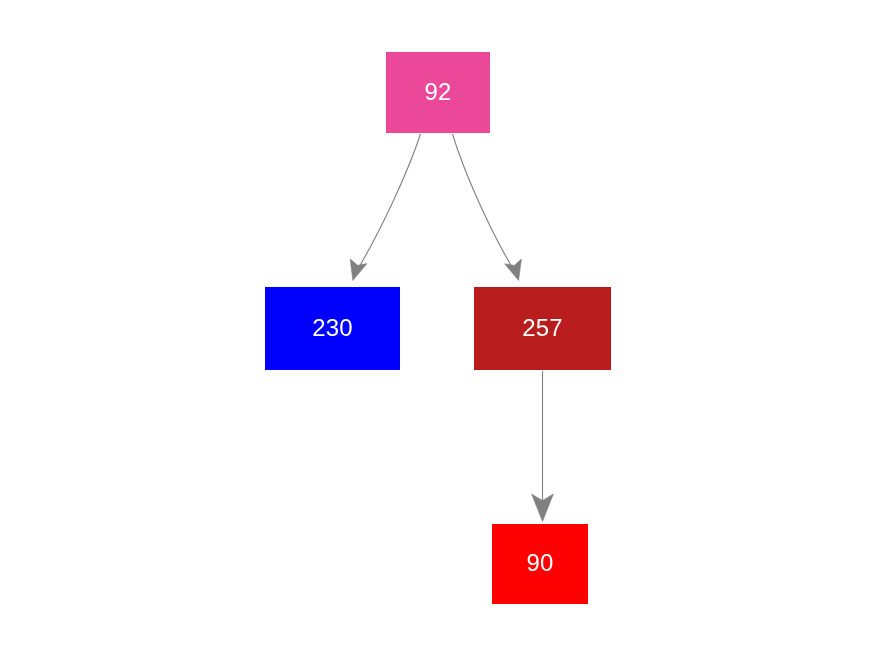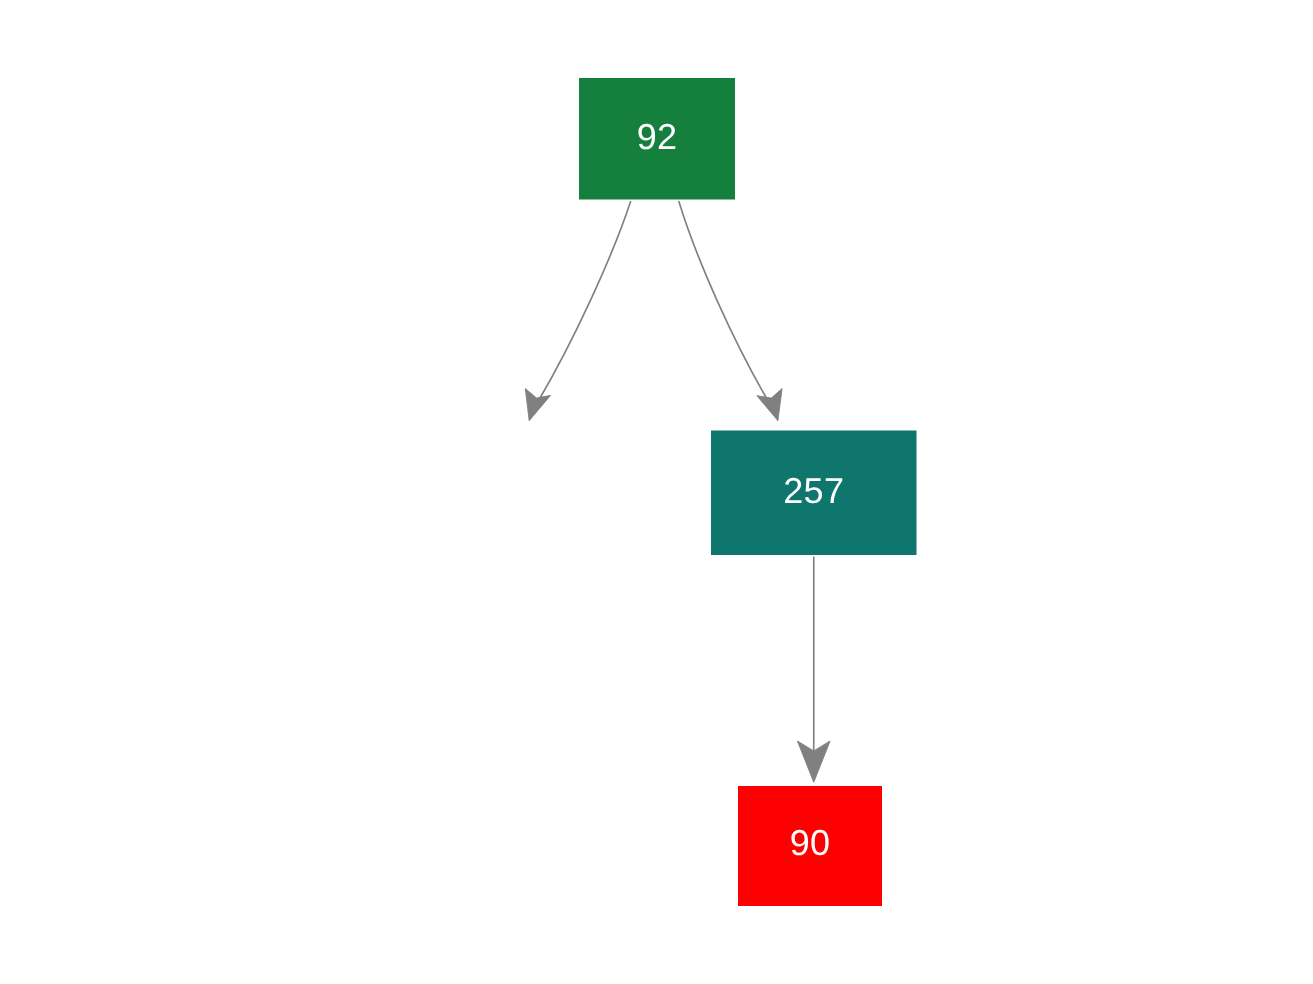--- a/index.html
+++ b/index.html
@@ -58,26 +58,29 @@
     <g>
       <path d="M 452.5 134 C 464 172 489 228 512.5 268" fill="none" stroke="#808080" stroke-width="1.1"></path>
       <path d="M 518.6 280.5 L 504.6 263.8 L 514.2 265.4 L 521.4 259.0 Z" fill="#808080" stroke="#808080" stroke-width="0.6"></path>
     </g>
     <g>
       <path d="M 542.5 371 L 542.5 505" fill="none" stroke="#808080" stroke-width="1.1"></path>
       <path d="M 542.5 521.5 L 531.6 494.0 L 542.5 500.6 L 553.4 494.0 Z" fill="#808080" stroke="#808080" stroke-width="0.6"></path>
     </g>
   </svg>
 
-  <div class="graph-node" style="left:386px; top:52px; width:104px; height:81px; background:#15803d;">
+  <div class="graph-node" style="left:386px; top:52px; width:104px; height:81px; background:#ec4899;">
     <span class="node-label">92</span>
   </div>
 
+  <div class="graph-node" style="left:265px; top:287px; width:135px; height:83px; background:#0000fd;">
+    <span class="node-label">230</span>
+  </div>
 
-  <div class="graph-node" style="left:474px; top:287px; width:137px; height:83px; background:#0f766e;">
+  <div class="graph-node" style="left:474px; top:287px; width:137px; height:83px; background:#b91c1c;">
     <span class="node-label">257</span>
   </div>
 
   <div class="graph-node" style="left:492px; top:524px; width:96px; height:80px; background:#fd0000;">
     <span class="node-label">90</span>
   </div>
 
 </div>
 
 </body></html>

